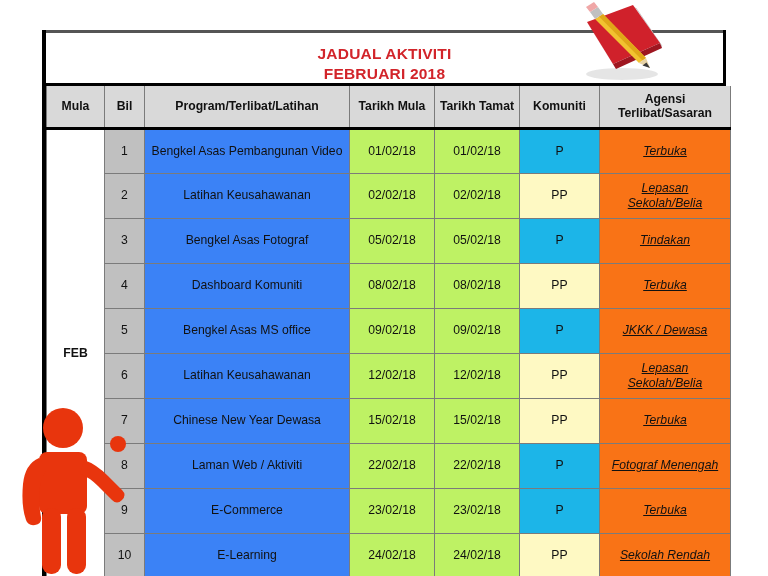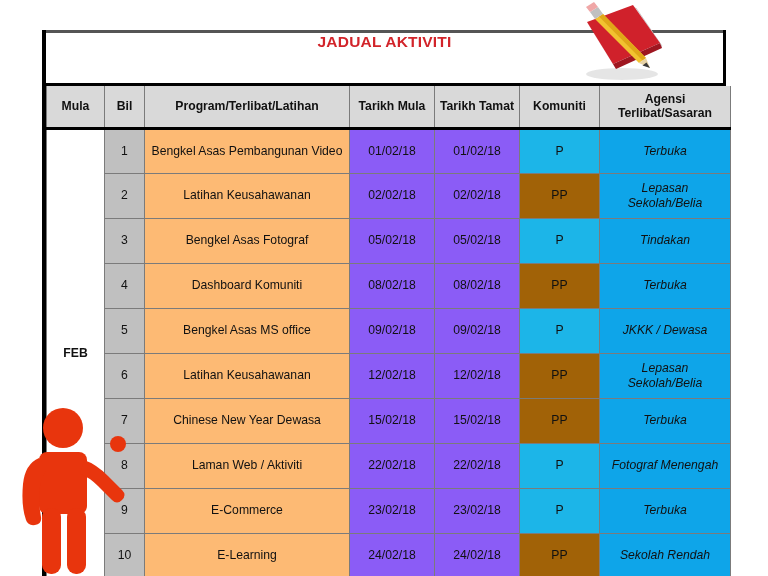--- a/index.html
+++ b/index.html
@@ -58,21 +58,21 @@
     top: 0;
     right: 0;
     height: 56px;
     border-top: 3px solid #555555;
     border-bottom: 3px solid #000000;
     box-sizing: border-box;
     background: #ffffff;
     display: flex;
     flex-direction: column;
     align-items: center;
-    justify-content: space-between;
+    justify-content: flex-end;
     gap: 2px;
   }
   .title-line {
     color: #d2242a;
     font-weight: bold;
     font-size: 15.5px;
     letter-spacing: 0.2px;
     line-height: 1.15;
     text-align: center;
   }
@@ -124,37 +124,38 @@
     background: #ffffff;
     font-weight: bold;
     font-size: 13px;
     border-right: 1px solid #7b7b7b;
   }
   td.cell-bil {
     background: #c0c0c0;
     font-size: 12.5px;
   }
   td.cell-program {
-    background: #fdba74;
+    background: #3b82f6;
     font-size: 12.4px;
   }
   td.cell-date {
-    background: #8b5cf6;
+    background: #bef264;
     font-size: 12.4px;
   }
   td.cell-tindakan {
     font-size: 12.4px;
   }
   td.cell-tindakan.tind-P  { background: #1cb5e8; }
-  td.cell-tindakan.tind-PP { background: #a16207; margin-left: 36px; }
+  td.cell-tindakan.tind-PP { background: #fef9c3; margin-left: 36px; }
   td.cell-agensi {
-    background: #0ea5e9;
+    background: #f97316;
     color: #e03b3b;
     font-style: italic;
     font-size: 12.3px;
+    text-decoration: underline;
   }
 </style>
 </head>
 <body>
 
 <svg id="book-decoration" viewBox="0 0 110 82" xmlns="http://www.w3.org/2000/svg">
 
   <ellipse cx="56" cy="72" rx="36" ry="6" fill="#000000" opacity="0.10"></ellipse>
 
   <path d="M24 22 L70 6 L96 44 L50 66 Z" fill="#ffffff" stroke="#cccccc" stroke-width="1"></path>
@@ -189,20 +190,21 @@
 
     <rect x="30" y="104" width="19" height="66" rx="9"></rect>
     <rect x="55" y="104" width="19" height="66" rx="9"></rect>
   </g>
 </svg>
 
 <div id="schedule-frame">
 
   <div id="title-band">
     <div class="title-line">JADUAL AKTIVITI</div>
+    <div class="title-line">FEBRUARI 2018</div>
   </div>
 
   <table class="schedule">
     <colgroup>
       <col class="col-bulan">
         <col class="col-bil">
         <col class="col-program">
       <col class="col-mula">
         <col class="col-tamat">
         <col class="col-tindakan">

